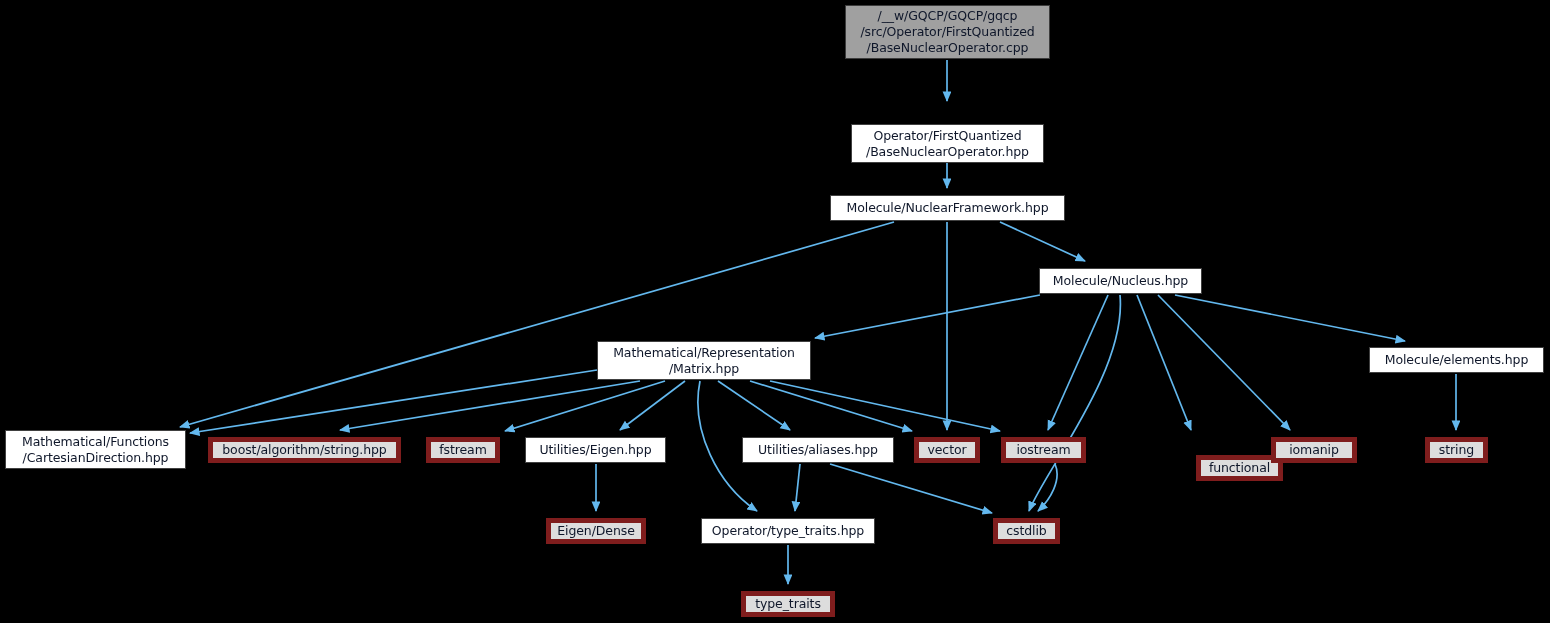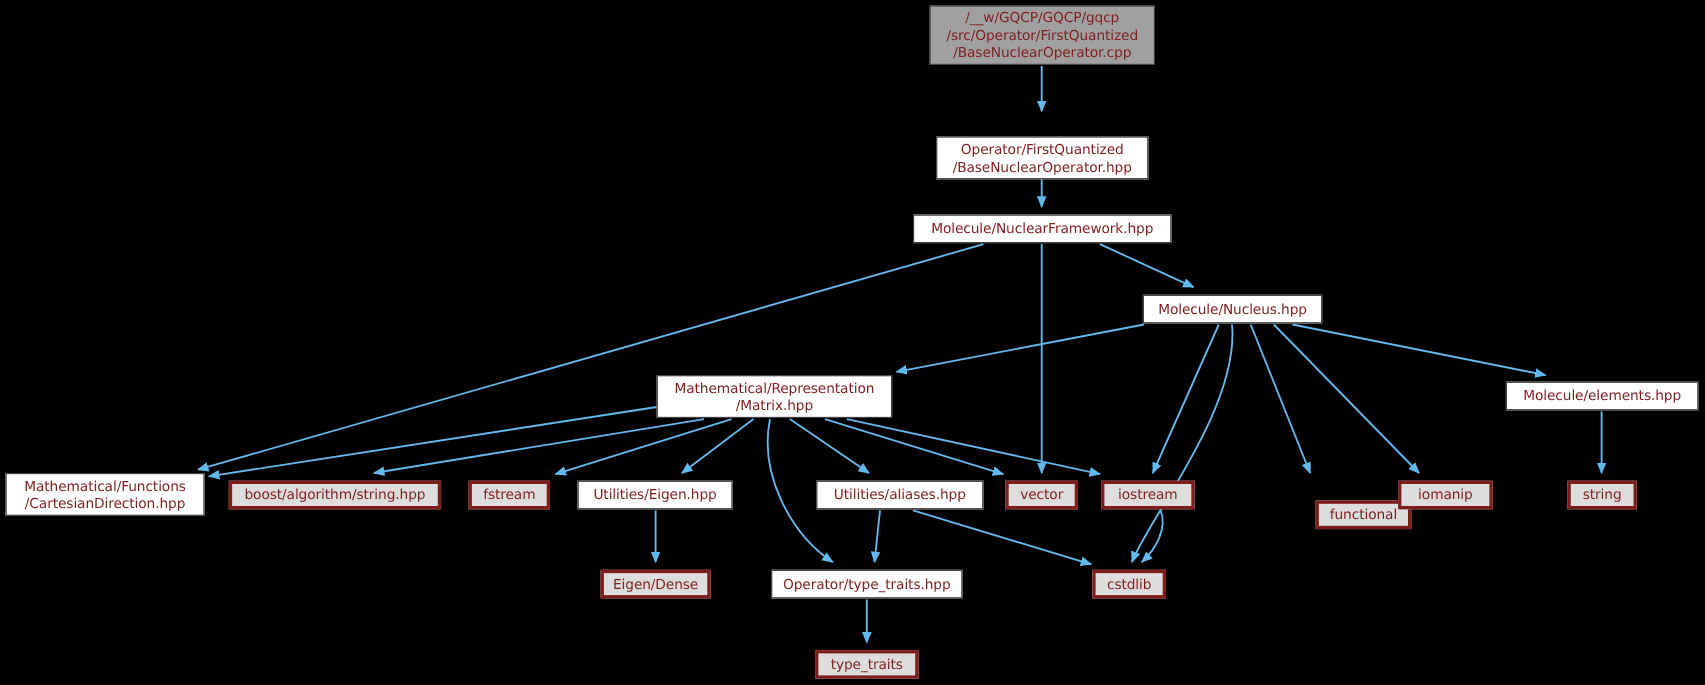--- a/index.html
+++ b/index.html
@@ -25,33 +25,33 @@
   }
   .node {
     position: absolute;
     box-sizing: border-box;
     display: flex;
     align-items: center;
     justify-content: center;
     text-align: center;
     font-size: 12.5px;
     line-height: 16px;
-    color: #7f1d1d;
+    color: #0f172a;
     white-space: pre;
     letter-spacing: -0.1px;
   }
   .node.white {
     background: #ffffff;
     border: 1px solid #808080;
     outline: 1px solid #404040;
     outline-offset: -1px;
   }
   .node.gray {
     background: #dddddd;
-    border: 3px solid #7f1d1d;
+    border: 5px solid #7f1d1d;
   }
   .node.root {
     background: #a0a0a0;
     border: 1px solid #3c3c3c;
   }
 </style>
 </head>
 <body>
 
 <div id="canvas">

